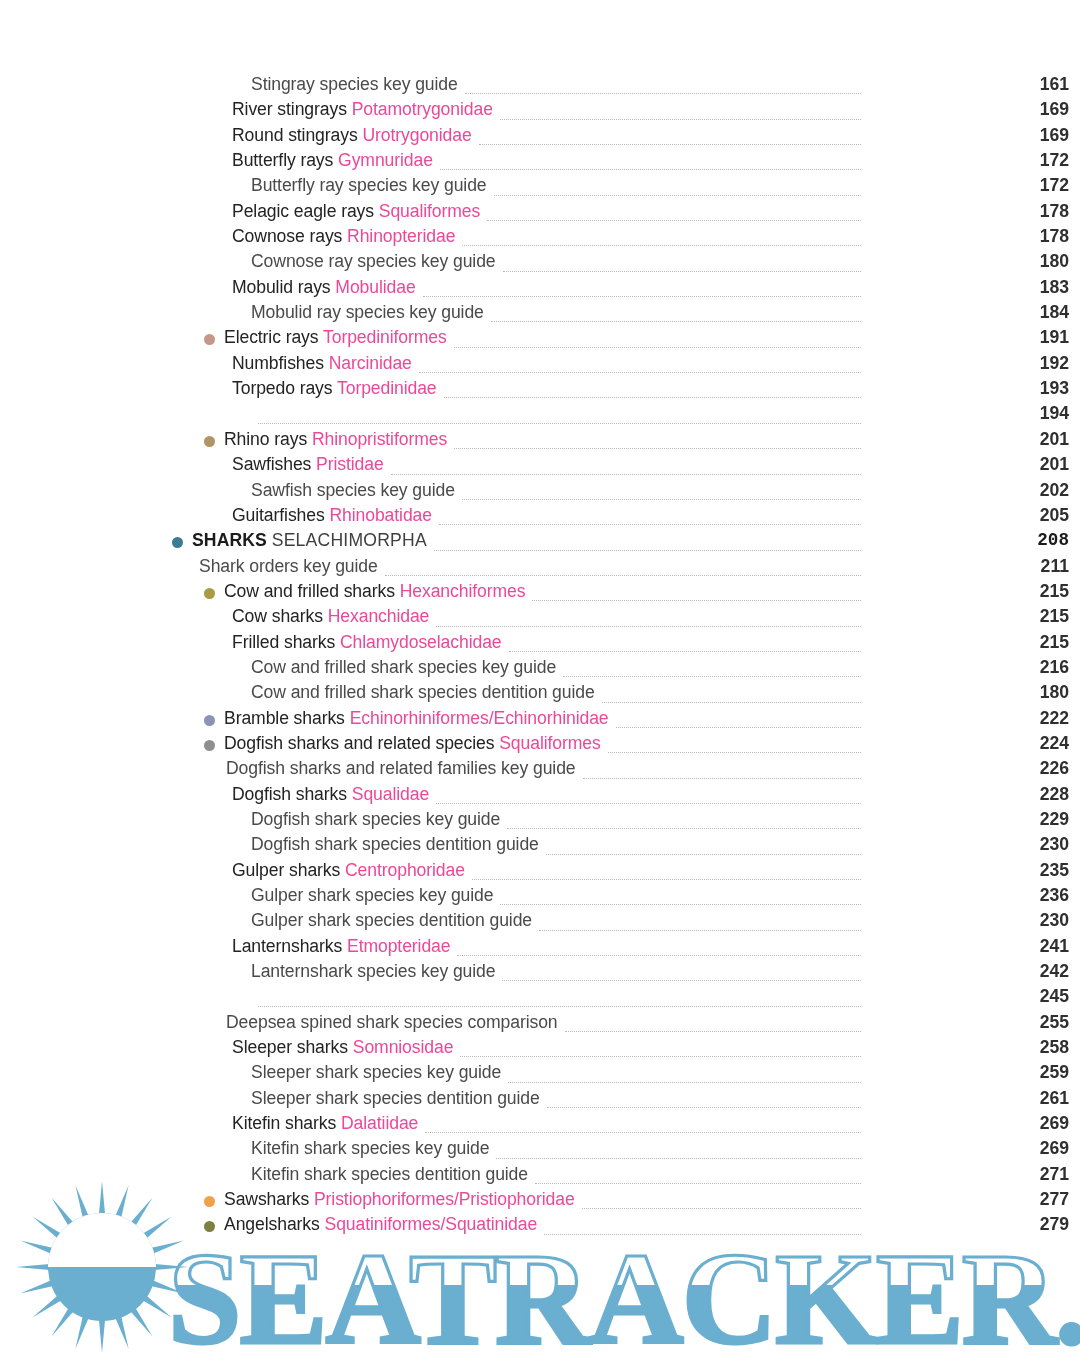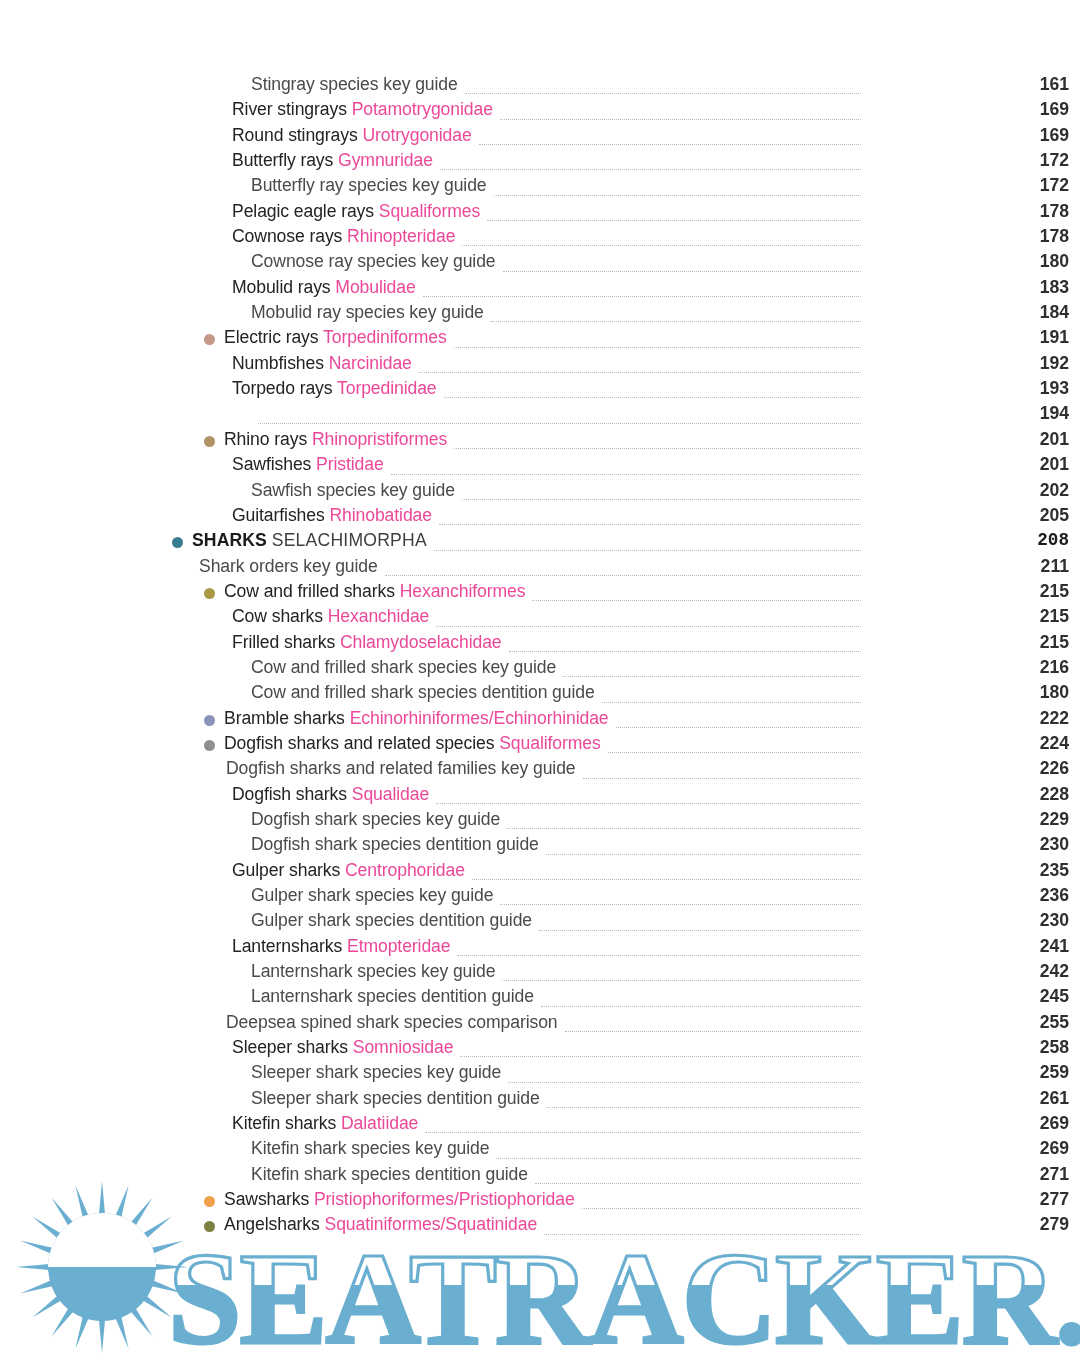--- a/index.html
+++ b/index.html
@@ -305,21 +305,20 @@
       <span class="label"><span class="b">Lanternsharks</span> <span class="n">Etmopteridae</span></span>
       <span class="leader"></span>
       <span class="pg">241</span>
     </div>
     <div class="row lvl-guide">
       <span class="label plain">Lanternshark species key guide</span>
       <span class="leader"></span>
       <span class="pg">242</span>
     </div>
     <div class="row lvl-guide">
-      <span class="label plain">Lanternshark species dentition guide</span>
       <span class="leader"></span>
       <span class="pg">245</span>
     </div>
     <div class="row lvl-orderguide">
       <span class="label plain">Deepsea spined shark species comparison</span>
       <span class="leader"></span>
       <span class="pg">255</span>
     </div>
     <div class="row lvl-family">
       <span class="label"><span class="b">Sleeper sharks</span> <span class="n">Somniosidae</span></span>

